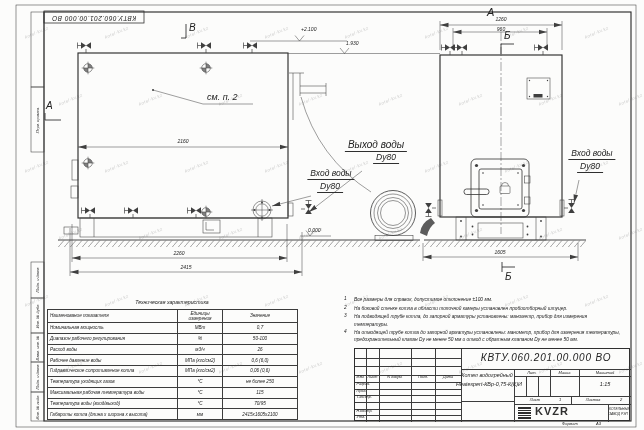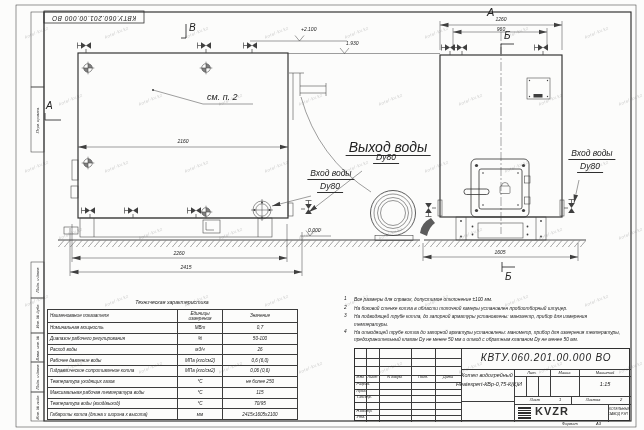--- a/index.html
+++ b/index.html
@@ -291,21 +291,21 @@
 
   <span class="t" style="left:189px;top:23px;font-size:10px">В</span>
   <span class="t" style="left:46px;top:101px;font-size:10px">А</span>
   <span class="t" style="left:207px;top:92.5px;font-size:9px">см. п. 2</span>
   <span class="t c" style="left:183px;top:139px;font-size:5px">2160</span>
   <span class="t c" style="left:179px;top:251px;font-size:5px">2260</span>
   <span class="t c" style="left:186px;top:265px;font-size:5px">2415</span>
   <span class="t" style="left:301px;top:27px;font-size:5px">+2.100</span>
   <span class="t" style="left:346px;top:41px;font-size:5px">1.930</span>
   <span class="t" style="left:308px;top:228px;font-size:5px">0.000</span>
-  <span class="t c u" style="left:388px;top:140px;font-size:14px">Выход воды</span>
+  <span class="t c u" style="left:376px;top:140px;font-size:10px">Выход воды</span>
   <span class="t c u" style="left:386px;top:153px;font-size:8.5px">Dy80</span>
   <span class="t c u" style="left:331px;top:169px;font-size:8.5px">Вход воды</span>
   <span class="t c u" style="left:330px;top:182px;font-size:8.5px">Dy80</span>
 
   <span class="t" style="left:487px;top:7px;font-size:11px">А</span>
   <span class="t c" style="left:501px;top:17px;font-size:5px">1260</span>
   <span class="t c" style="left:501px;top:26.5px;font-size:5px">960</span>
   <span class="t" style="left:504px;top:31px;font-size:10px">Б</span>
   <span class="t c" style="left:500px;top:250px;font-size:5px">1605</span>
   <span class="t" style="left:505px;top:272px;font-size:10px">Б</span>

